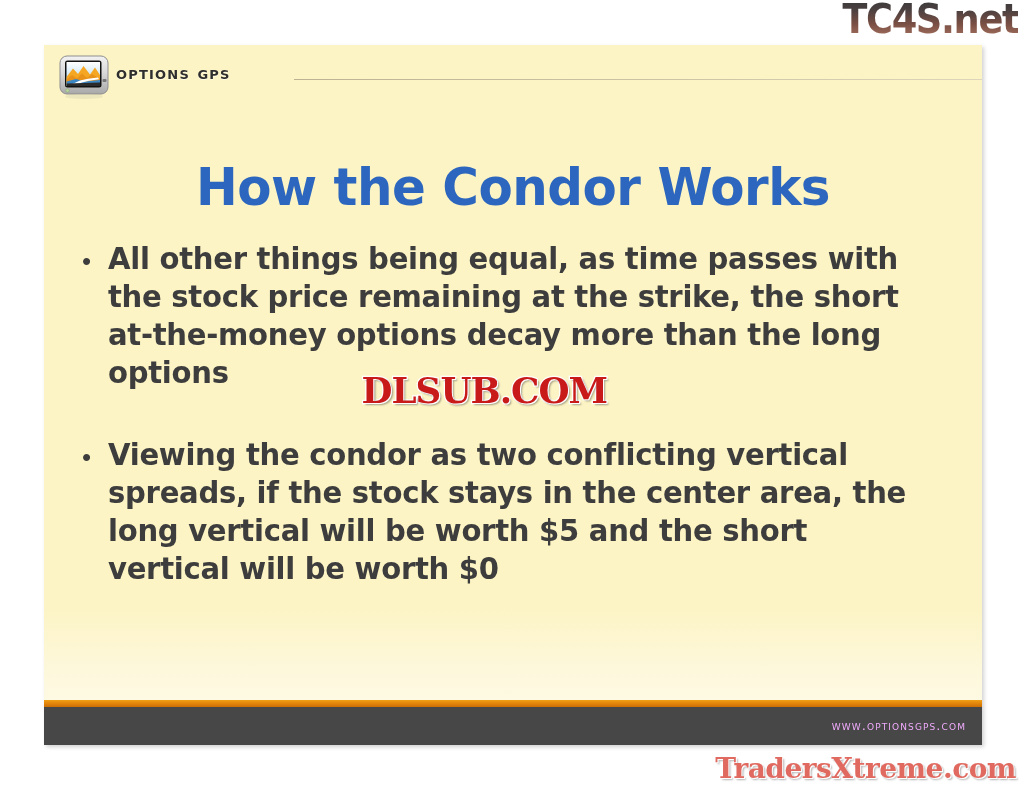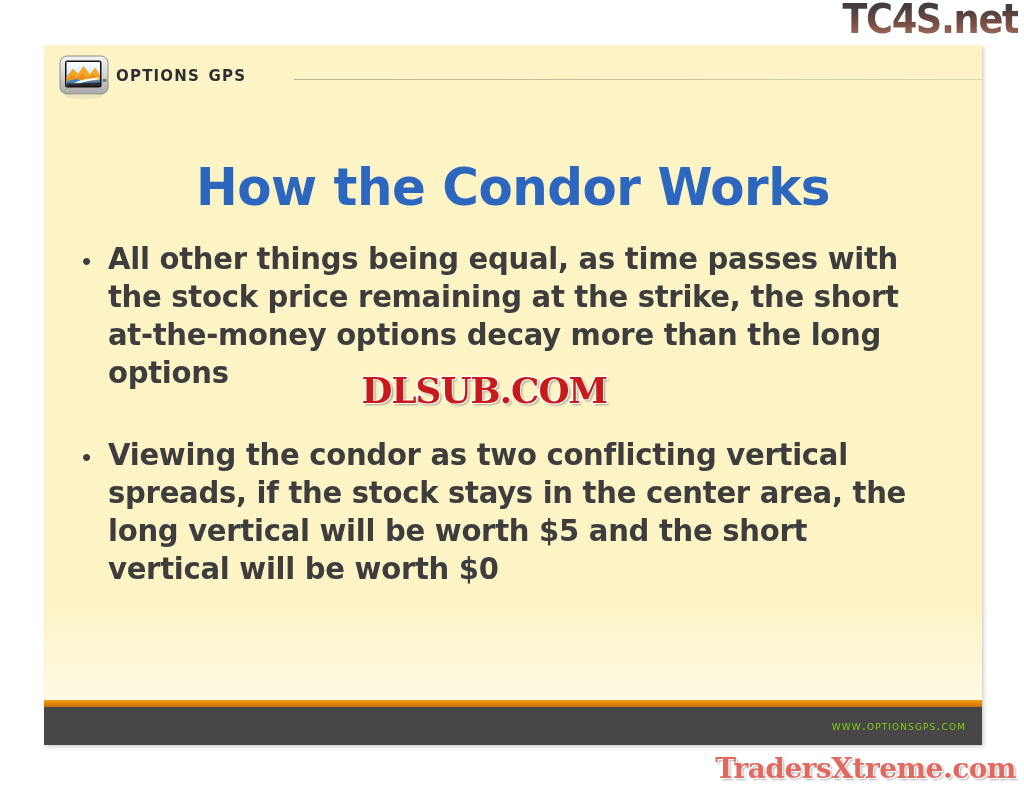--- a/index.html
+++ b/index.html
@@ -77,21 +77,21 @@
     top: 8px;
     width: 52px;
     height: 46px;
   }
   .logotype {
     position: absolute;
     left: 72px;
     top: 17px;
     font-family: "DejaVu Sans", sans-serif;
     font-weight: bold;
-    font-size: 21px;
+    font-size: 18px;
     letter-spacing: 1.2px;
     color: #2e2e2e;
     font-variant: small-caps;
     text-transform: lowercase;
     white-space: nowrap;
     text-shadow: 0 1px 0 rgba(255,255,255,0.5);
   }
   .header-rule {
     position: absolute;
     left: 250px;
@@ -190,21 +190,21 @@
     background: #474747;
   }
   .footer-url {
     position: absolute;
     right: 16px;
     top: 11px;
     font-family: "DejaVu Sans", sans-serif;
     font-size: 13px;
     font-weight: normal;
     letter-spacing: 1.1px;
-    color: #84cc16;
+    color: #f0abfc;
     font-variant: small-caps;
     text-transform: lowercase;
     white-space: nowrap;
   }
 
   
   .tx-watermark {
     position: absolute;
     right: 8px;
     bottom: 6px;

